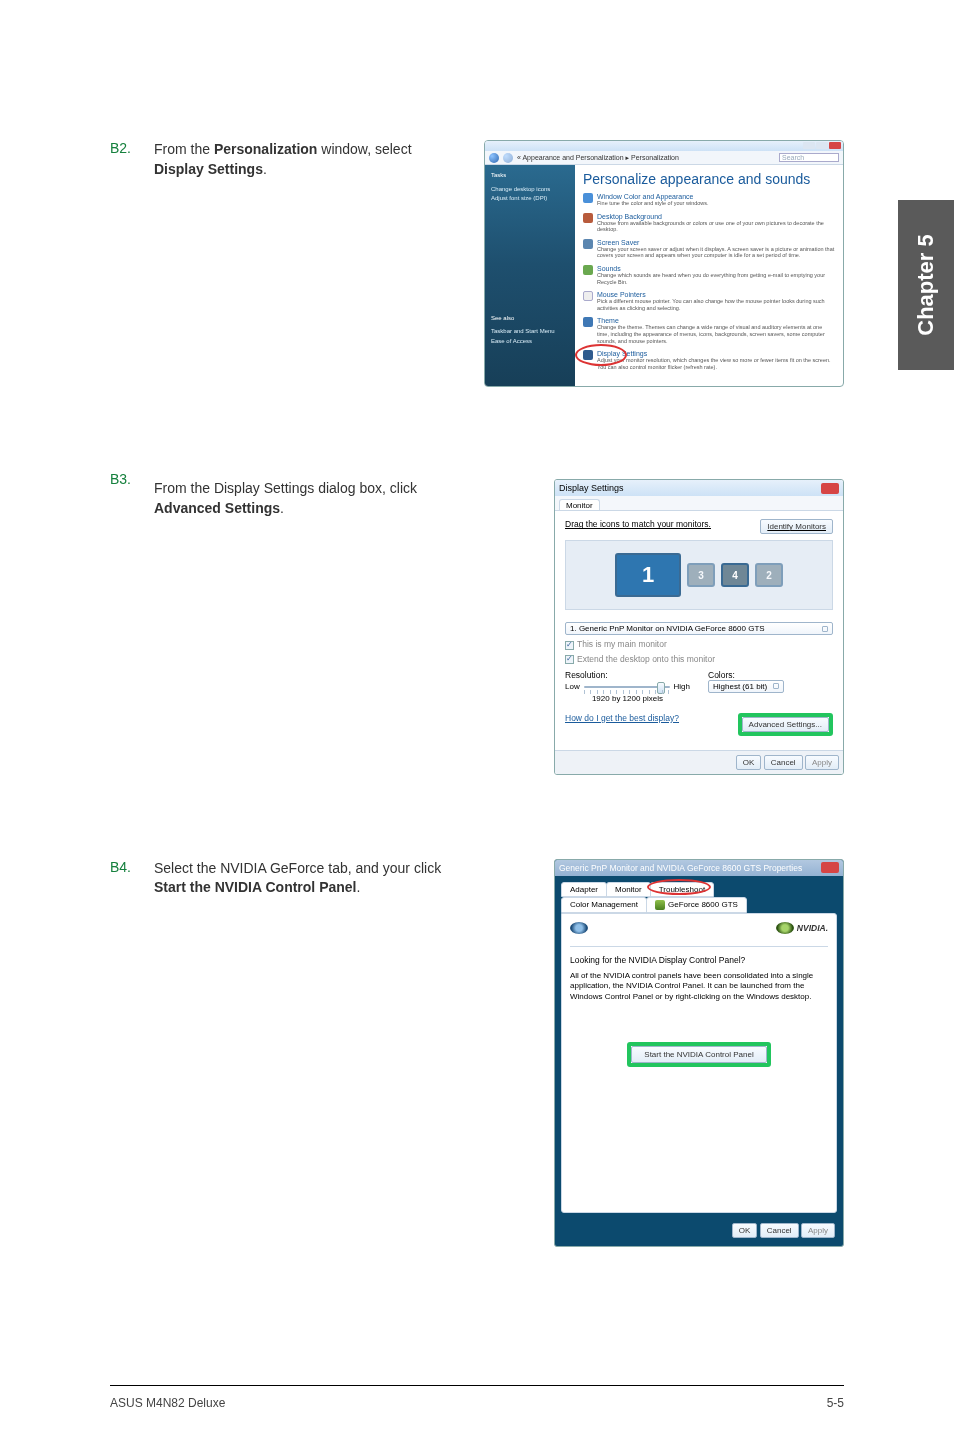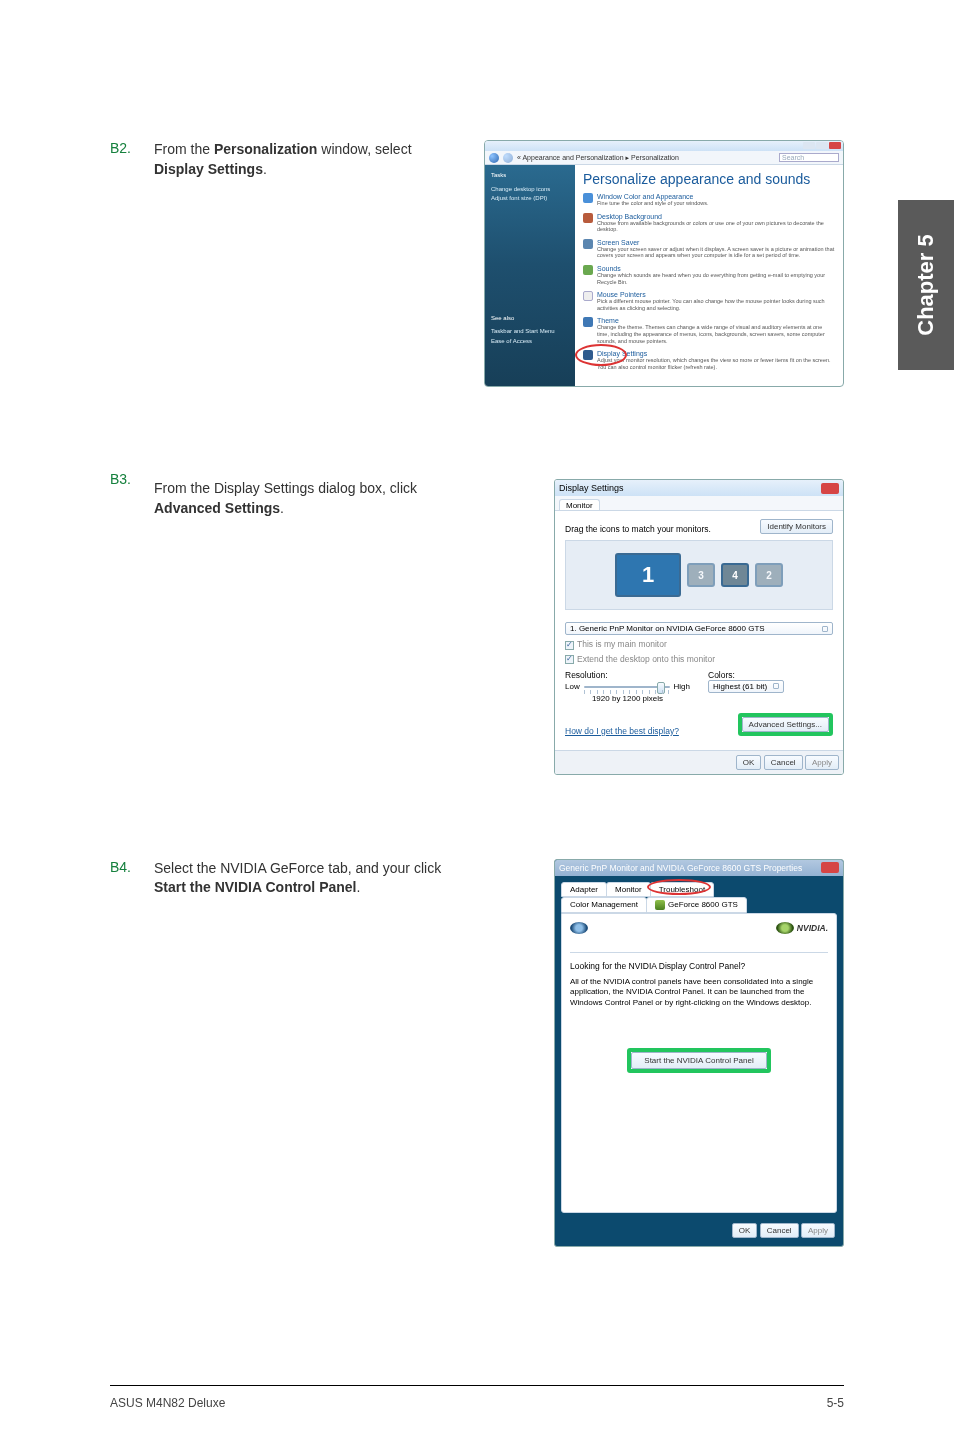--- a/index.html
+++ b/index.html
@@ -133,21 +133,21 @@
 .disp-tab {
   display: inline-block;
   background: #fff;
   border: 1px solid #cbd8e6;
   border-bottom: none;
   padding: 1px 6px 0 6px;
   border-radius: 3px 3px 0 0;
   font-size: 8px;
 }
 .disp-body { padding: 8px 10px 8px 10px; }
-.disp-row { display: flex; justify-content: space-between; align-items: flex-end; margin-bottom: 6px; }
+.disp-row { display: flex; justify-content: space-between; align-items: flex-start; margin-bottom: 6px; text-decoration: underline; }
 .btn7 {
   display: inline-block;
   border: 1px solid #9fb5cb;
   border-radius: 2px;
   background: linear-gradient(#f7fbff, #e3edf7);
   padding: 2px 6px;
   font-size: 8px;
   color: #333;
 }
 .monitor-arrange {
@@ -205,21 +205,21 @@
   font-size: 8.5px;
 }
 .prop-title .cls { margin-left:auto; width: 18px; height: 11px; background: #d64545; border-radius: 2px; }
 .prop-tabs { margin: 6px 6px 0 6px; }
 .ptrow { display: flex; font-size: 8px; }
 .ptab { padding: 2px 8px; border: 1px solid #cbd8e6; background: #fff; border-radius: 3px 3px 0 0; margin-right: -1px; }
 .ptab.active { background: #fefefe; position:relative; z-index:1; }
 .red-ell2 { position:absolute; border:2px solid #d33; border-radius:50%; width:64px; height:16px; top:-4px; left:-4px; pointer-events:none; }
 .nv-icon { width: 10px; height: 10px; background: linear-gradient(#8fc04a,#4a7f1f); border-radius:2px; display:inline-block; vertical-align:middle; margin-right:3px; }
 .prop-body { background:#fff; border:1px solid #cbd8e6; margin: 0 6px 6px 6px; padding: 8px; border-radius: 0 3px 3px 3px; min-height: 300px; }
-.nv-header { display:flex; justify-content:space-between; border-bottom:1px solid #cbd8e6; padding-bottom:18px; margin-bottom:8px;}
+.nv-header { display:flex; justify-content:space-between; border-bottom:1px solid #cbd8e6; padding-bottom:12px; margin-bottom:8px;}
 .nv-logo { font-weight:bold; font-style:italic; color:#333; display:flex; align-items:center; gap:3px; }
 .nv-eye { width:18px; height:12px; border-radius:50%; background: radial-gradient(circle,#a6d46a 30%,#2c5311 70%); }
 .nv-asus-eye { width:18px;height:12px;border-radius:50%; background: radial-gradient(circle,#8fbfe8 30%,#1d4d7a 70%); }
 .nv-asus { font-weight:bold; color:#1d4d7a; display:flex;align-items:center;gap:3px; }
 .prop-text { font-size:8px; line-height:1.3; margin: 6px 0 40px 0; }
 .prop-center { text-align:center; margin: 30px 0; }
 .footer {
   position: absolute;
   bottom: 28px;
   left: 110px;

